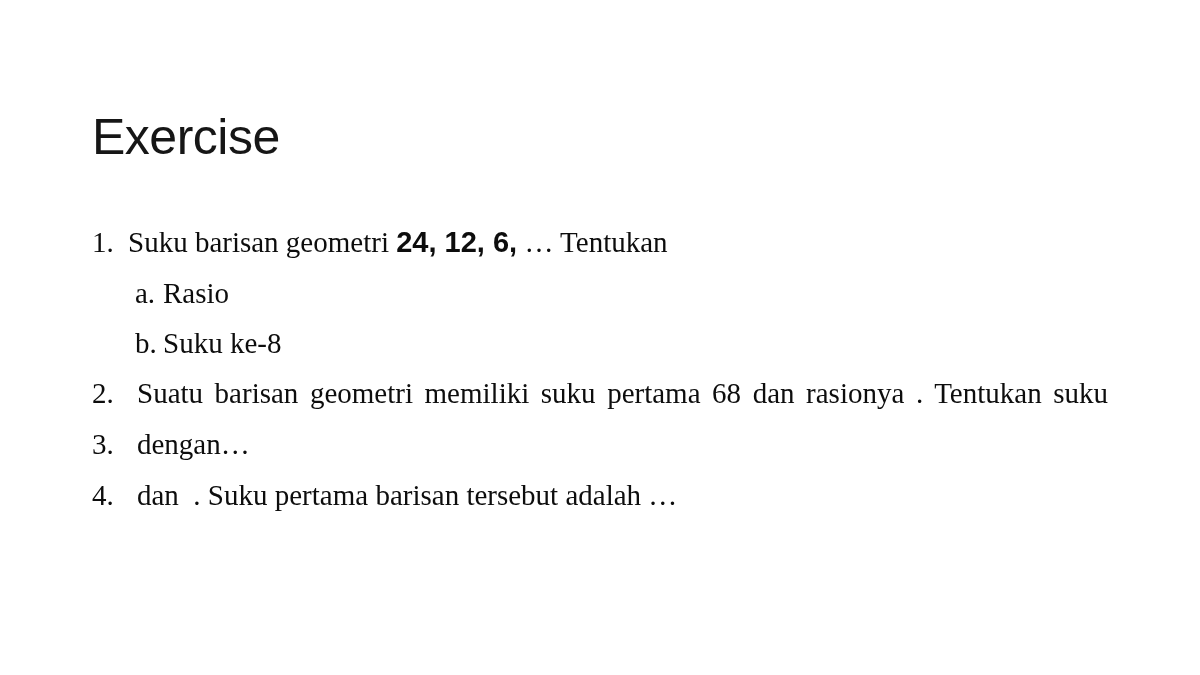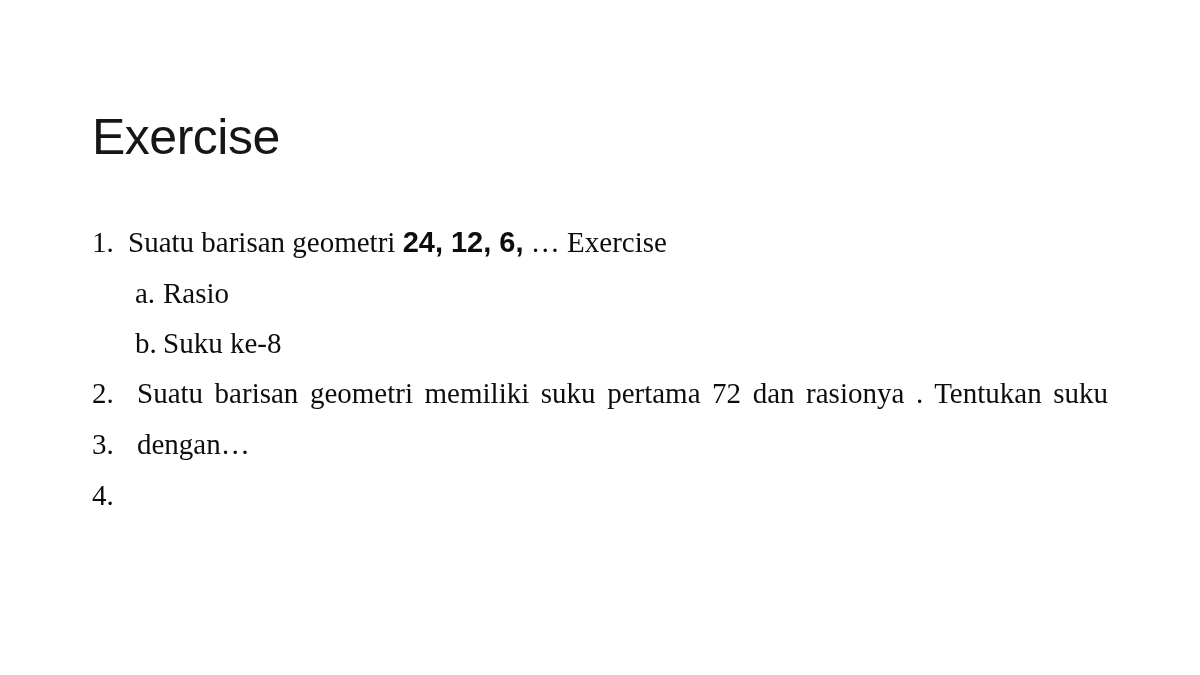--- a/index.html
+++ b/index.html
@@ -69,47 +69,48 @@
 <body>
 
 <div class="slide">
 
   <div class="title">Exercise</div>
 
   <div class="list">
 
     <div class="row">
       <div class="num w-item1">1.</div>
-      <div class="txt"><span class="serif">Suatu barisan geometri </span><span class="sans">24, 12, 6,</span><span class="serif"> … Exercise</span></div>
+      <div class="txt"><span class="serif">Suku barisan geometri </span><span class="sans">24, 12, 6,</span><span class="serif"> … Tentukan</span></div>
     </div>
 
     <div class="row sub">
       <div class="num w-sub">a.</div>
       <div class="txt">Rasio</div>
     </div>
 
     <div class="row sub">
       <div class="num w-sub">b.</div>
       <div class="txt">Suku ke-8</div>
     </div>
 
     <div class="row">
       <div class="num w-item">2.</div>
       <div class="txt">
-        <div class="line just">Suatu barisan geometri memiliki suku pertama 72 dan rasionya . Tentukan suku</div>
+        <div class="line just">Suatu barisan geometri memiliki suku pertama 68 dan rasionya . Tentukan suku</div>
       </div>
     </div>
 
     <div class="row">
       <div class="num w-item">3.</div>
       <div class="txt">
         <div class="line">dengan…</div>
       </div>
     </div>
 
     <div class="row">
       <div class="num w-item">4.</div>
       <div class="txt">
+        <div class="line">dan &nbsp;. Suku pertama barisan tersebut adalah …</div>
       </div>
     </div>
 
   </div>
 </div>
 
 </body></html>

